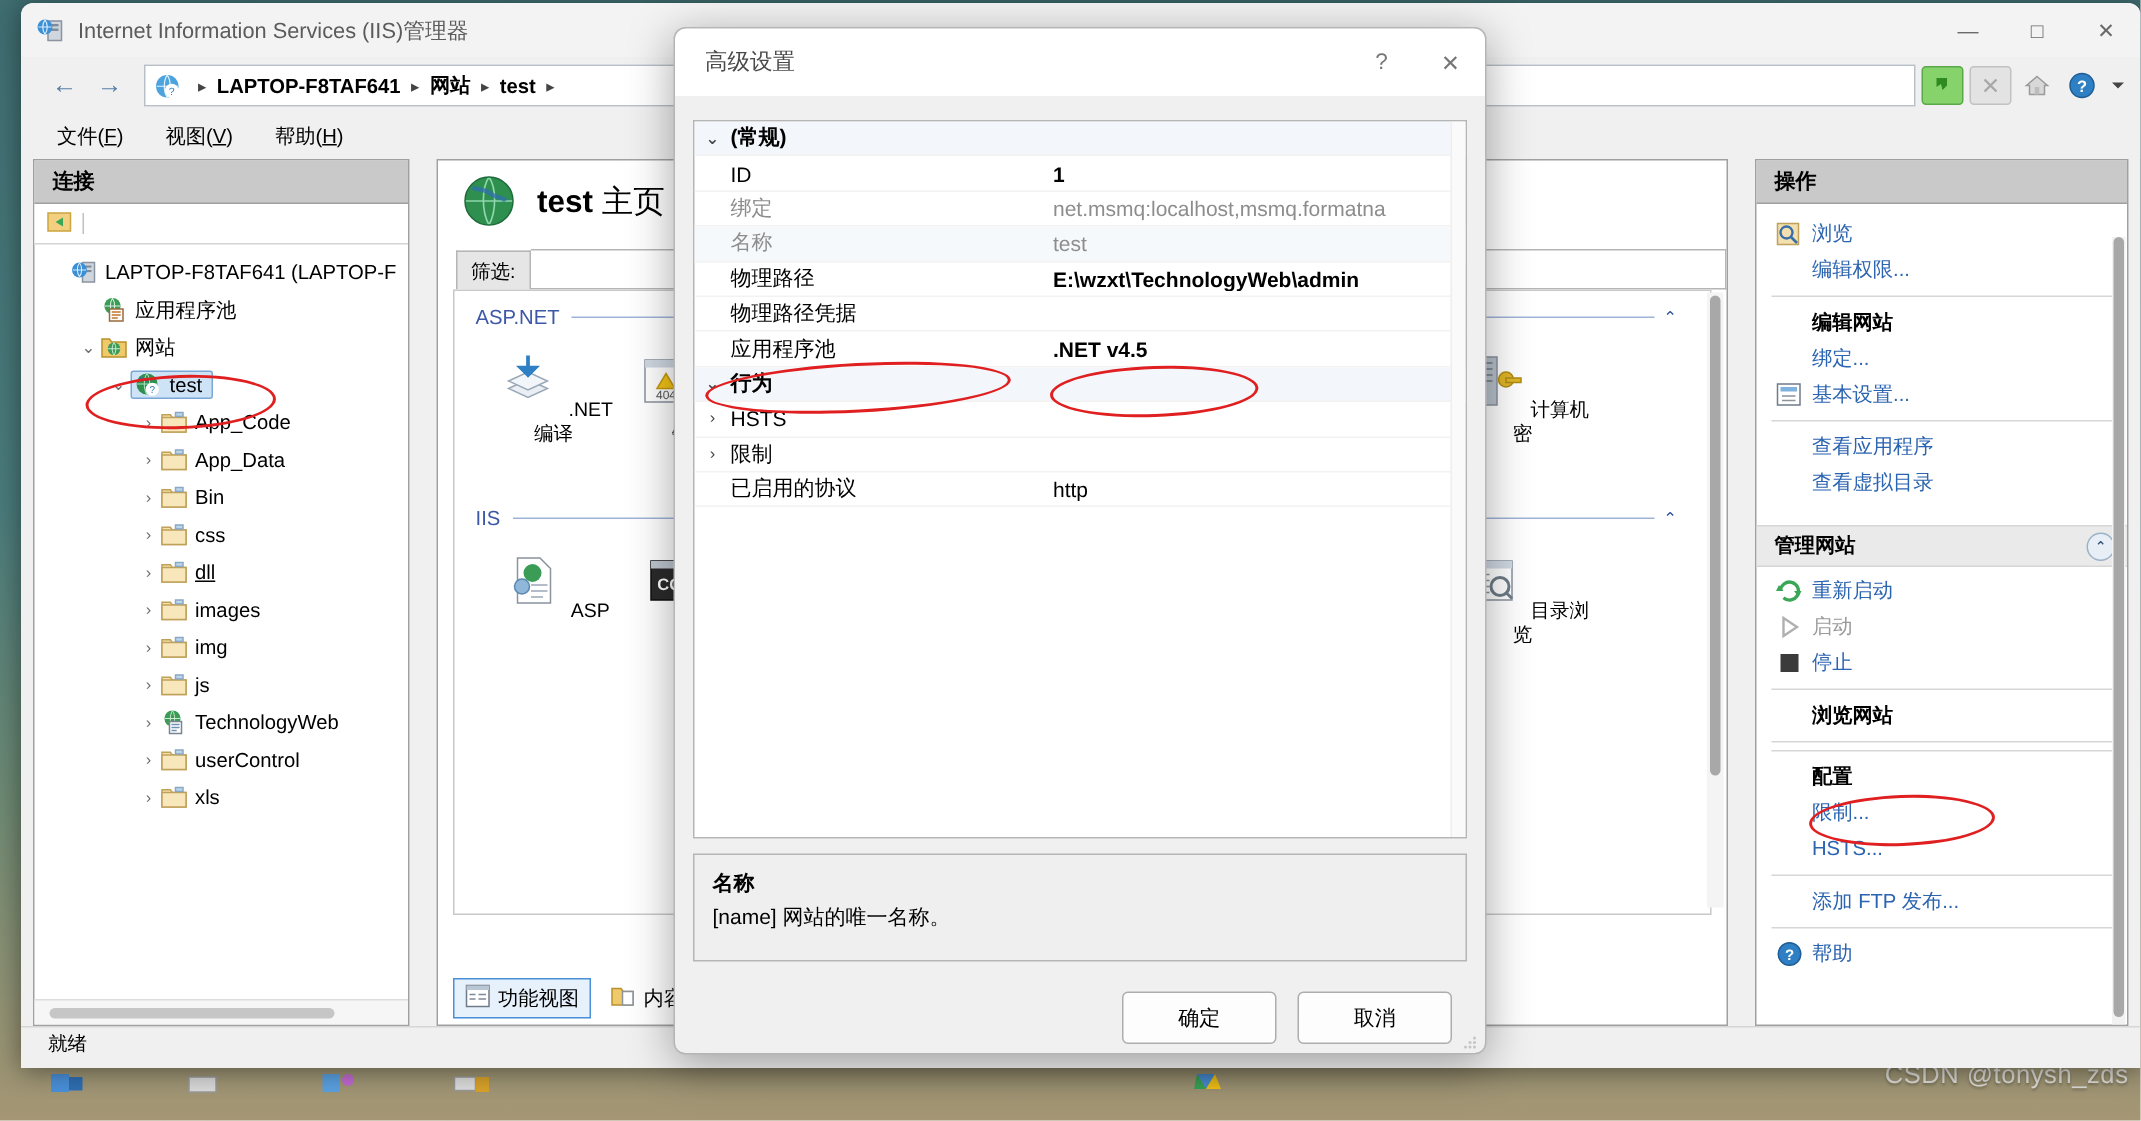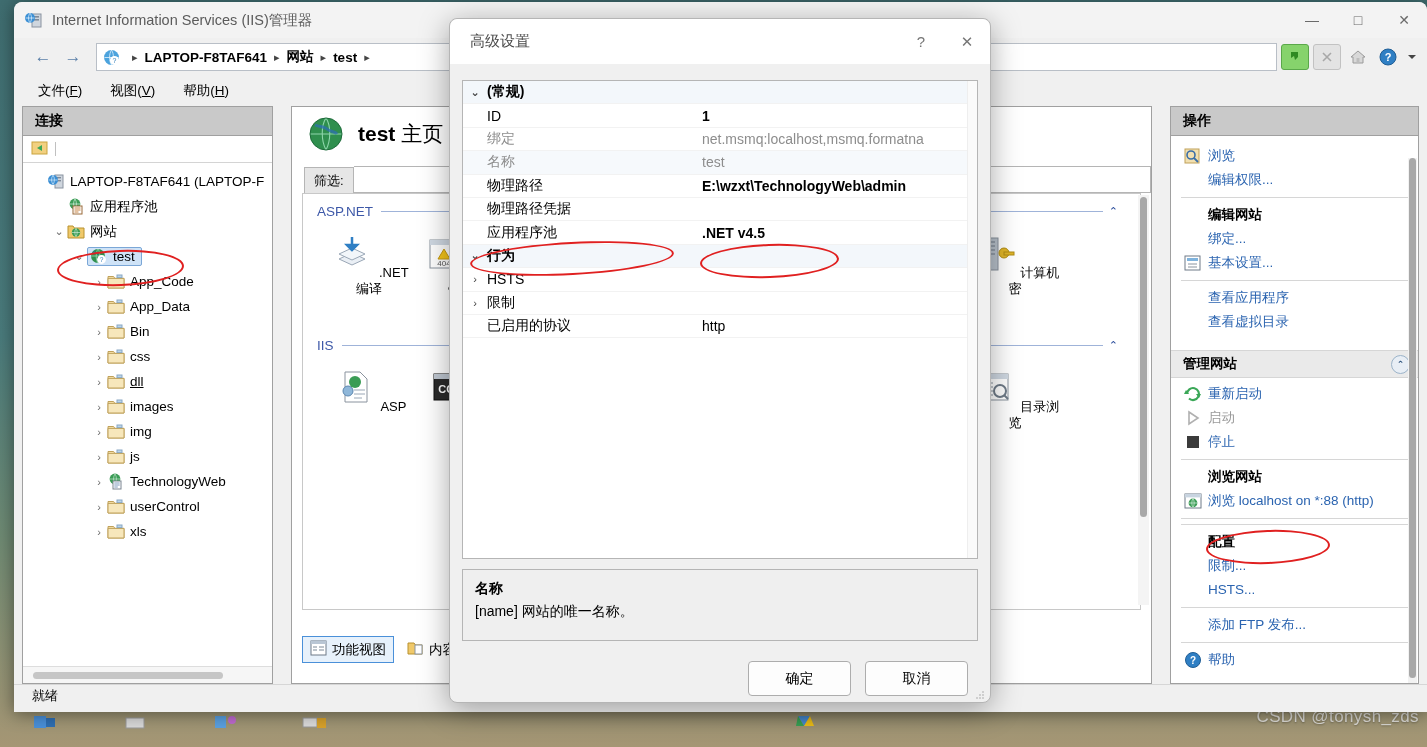--- a/index.html
+++ b/index.html
@@ -70,21 +70,21 @@
   .filter-in{flex:1;height:25px;border:1px solid #b5b5b5;border-left:none;background:#fff;}
   .featbox{margin:0 10px;border:1px solid #c8c8c8;height:415px;overflow:hidden;position:relative;
            background:#fff;}
   .grp{display:flex;align-items:center;margin:10px 14px 4px;}
   .grp span{color:#3d58a8;font-size:13.5px;margin-right:8px;}
   .grp i{flex:1;height:1px;background:#9fb3d9;display:block;}
   .grp .chev{color:#2a4c9b;font-size:11px;margin-left:6px;}
   .icons{display:flex;flex-wrap:wrap;padding:4px 20px;}
   .feat{width:92px;text-align:center;margin:6px 0 14px;font-size:13px;line-height:1.25;}
   .feat .art{width:46px;height:44px;margin:0 auto 5px;}
-  .viewtabs{position:absolute;left:10px;bottom:20px;display:flex;align-items:center;gap:6px;}
+  .viewtabs{position:absolute;left:10px;bottom:4px;display:flex;align-items:center;gap:6px;}
   .vtab{display:flex;align-items:center;gap:5px;padding:3px 7px;font-size:13.5px;}
   .vtab.active{border:1px solid #4a90d9;background:#e7f1fb;}
   
   #actions{width:247px;flex:none;}
   .act-scroll{flex:1;overflow:hidden;position:relative;padding-top:2px;}
   .act-grp-head{display:flex;align-items:center;height:26px;background:#eaeaea;
                 border-top:1px solid #d6d6d6;border-bottom:1px solid #d6d6d6;padding-left:12px;
                 font-weight:bold;font-size:13.5px;margin-top:16px;}
   .act-grp-head .coll{margin-left:auto;margin-right:8px;width:17px;height:17px;border-radius:50%;
     border:1px solid #9bb3c9;background:#e8eef5;display:flex;align-items:center;justify-content:center;
@@ -731,31 +731,20 @@
               </svg>
           </span>
           <span class="al">停止</span>
         </div>
         <div class="act-sep"></div>
 
         <div class="act bold">
           <span class="ai"></span>
           <span class="al">浏览网站</span>
         </div>
-        <div class="act">
-          <span class="ai">
-            <svg width="20" height="18" viewBox="0 0 20 18">
-                <rect x="2" y="2" width="16" height="14" fill="#fff" stroke="#6f7b88"></rect>
-                <rect x="2" y="2" width="16" height="3.4" fill="#c8d4e0"></rect>
-                <circle cx="10" cy="11" r="4.4" fill="#3a9c55"></circle>
-                <path d="M5.6 11h8.8M10 6.6c1.6 2.4 1.6 6.4 0 8.8M10 6.6c-1.6 2.4-1.6 6.4 0 8.8" stroke="#d9f0e0" fill="none" stroke-width=".7"></path>
-              </svg>
-          </span>
-          <span class="al">浏览 localhost on *:88 (http)</span>
-        </div>
         <div class="act-sep"></div>
 
         <div class="act-sep"></div>
 
         <div class="act bold">
           <span class="ai"></span>
           <span class="al">配置</span>
         </div>
         <div class="act">
           <span class="ai"></span>

